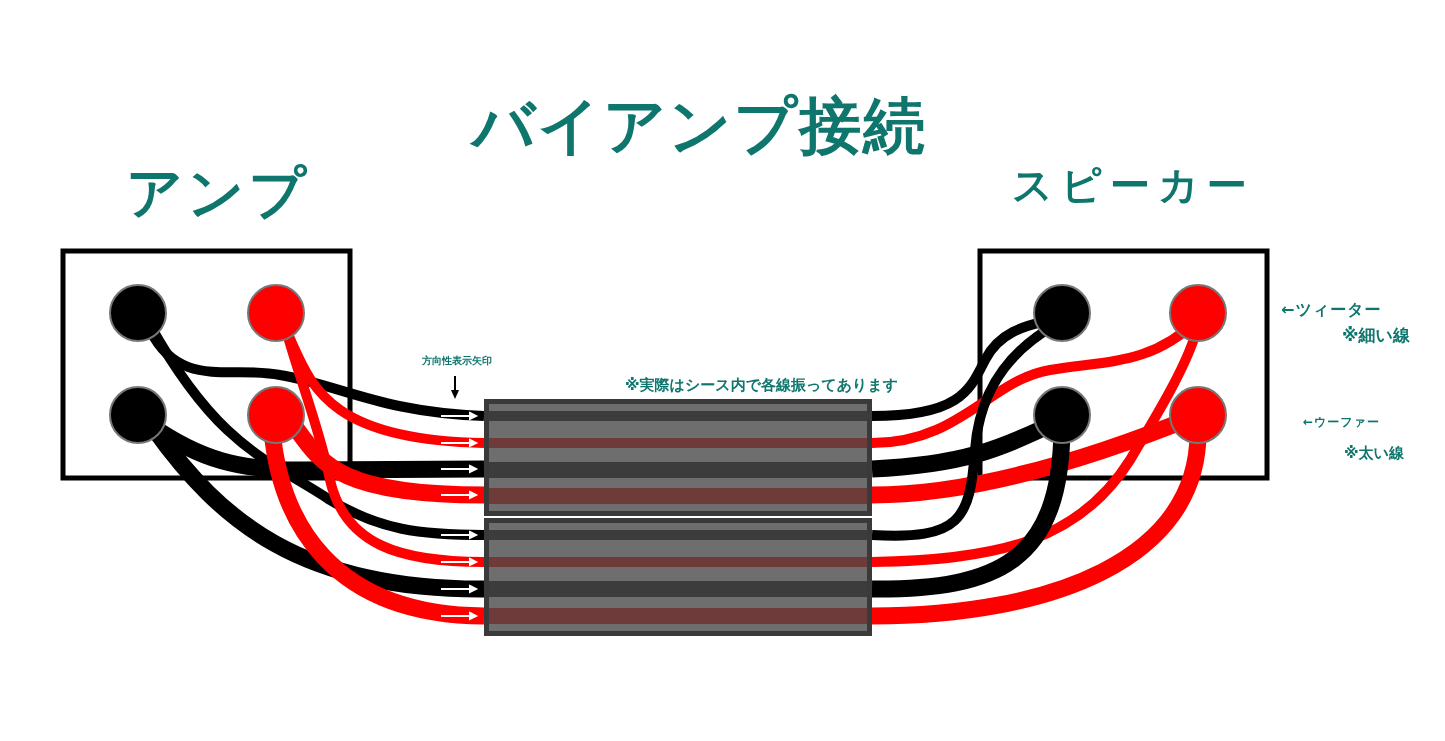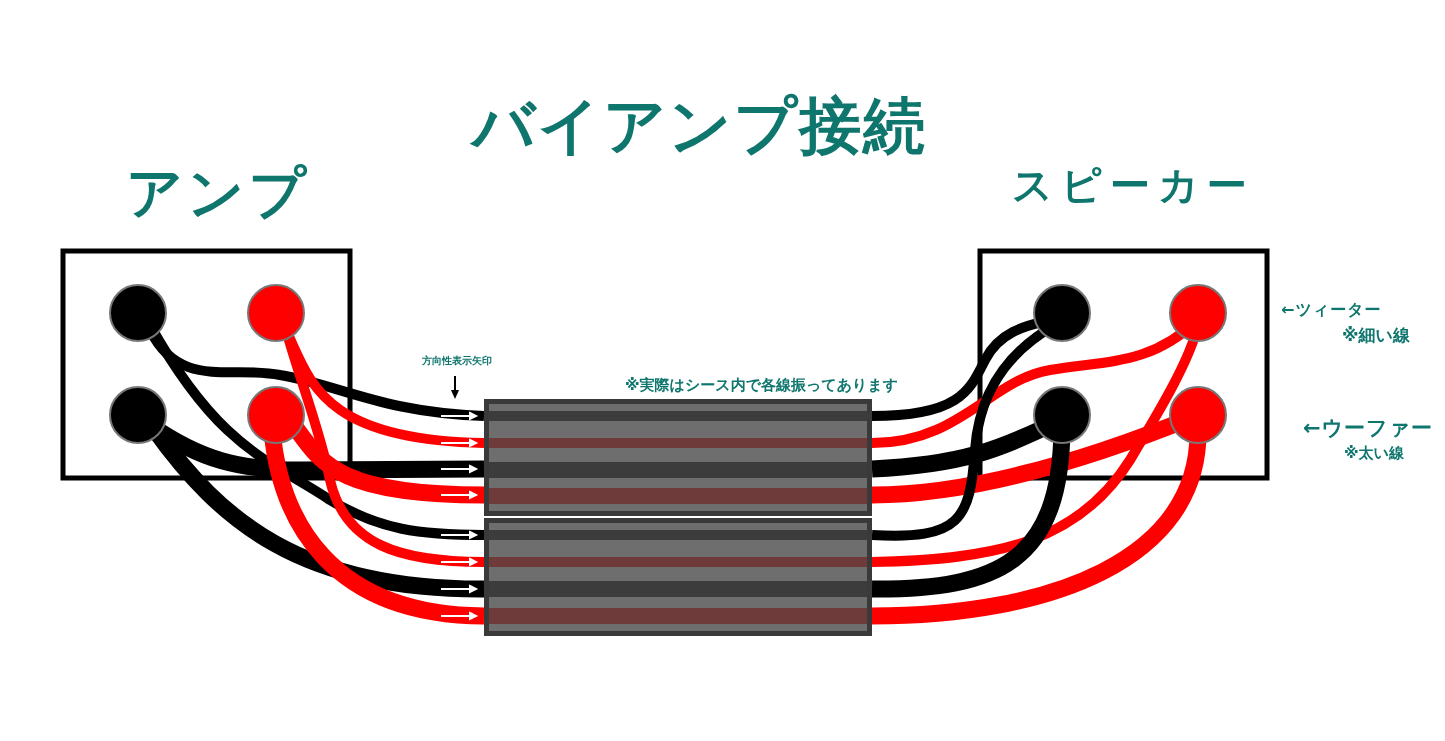--- a/index.html
+++ b/index.html
@@ -5,21 +5,21 @@
   html,body{margin:0;padding:0;background:#ffffff;}
   body{width:1445px;height:741px;position:relative;overflow:hidden;font-family:"DejaVu Sans","Liberation Sans",sans-serif;}
   .txt{position:absolute;color:#0f766e;font-weight:bold;white-space:nowrap;}
   #title{left:472px;top:84px;font-size:62px;letter-spacing:2px;}
   #amp-heading{left:126px;top:156px;font-size:56px;letter-spacing:4px;}
   #spk-heading{left:1012px;top:158px;font-size:40px;letter-spacing:8px;}
   #dir-label{left:422px;top:354px;font-size:10px;}
   #sheath-note{left:606px;top:376px;font-size:15px;margin-left:19px;}
   #tw-label{left:1281px;top:300px;font-size:16px;letter-spacing:1px;}
   #tw-note{left:1342px;top:324px;font-size:17px;text-align:right;}
-  #wf-label{left:1303px;top:414px;font-size:21px;letter-spacing:1px;}
+  #wf-label{left:1303px;top:414px;font-size:12px;letter-spacing:1px;}
   #wf-note{left:1344px;top:444px;font-size:15px;}
   svg{position:absolute;left:0;top:0;}
 </style>
 </head>
 <body>
 
 <div class="txt" id="title">バイアンプ接続</div>
 <div class="txt" id="amp-heading">アンプ</div>
 <div class="txt" id="spk-heading">スピーカー</div>
 <div class="txt" id="dir-label">方向性表示矢印</div>

